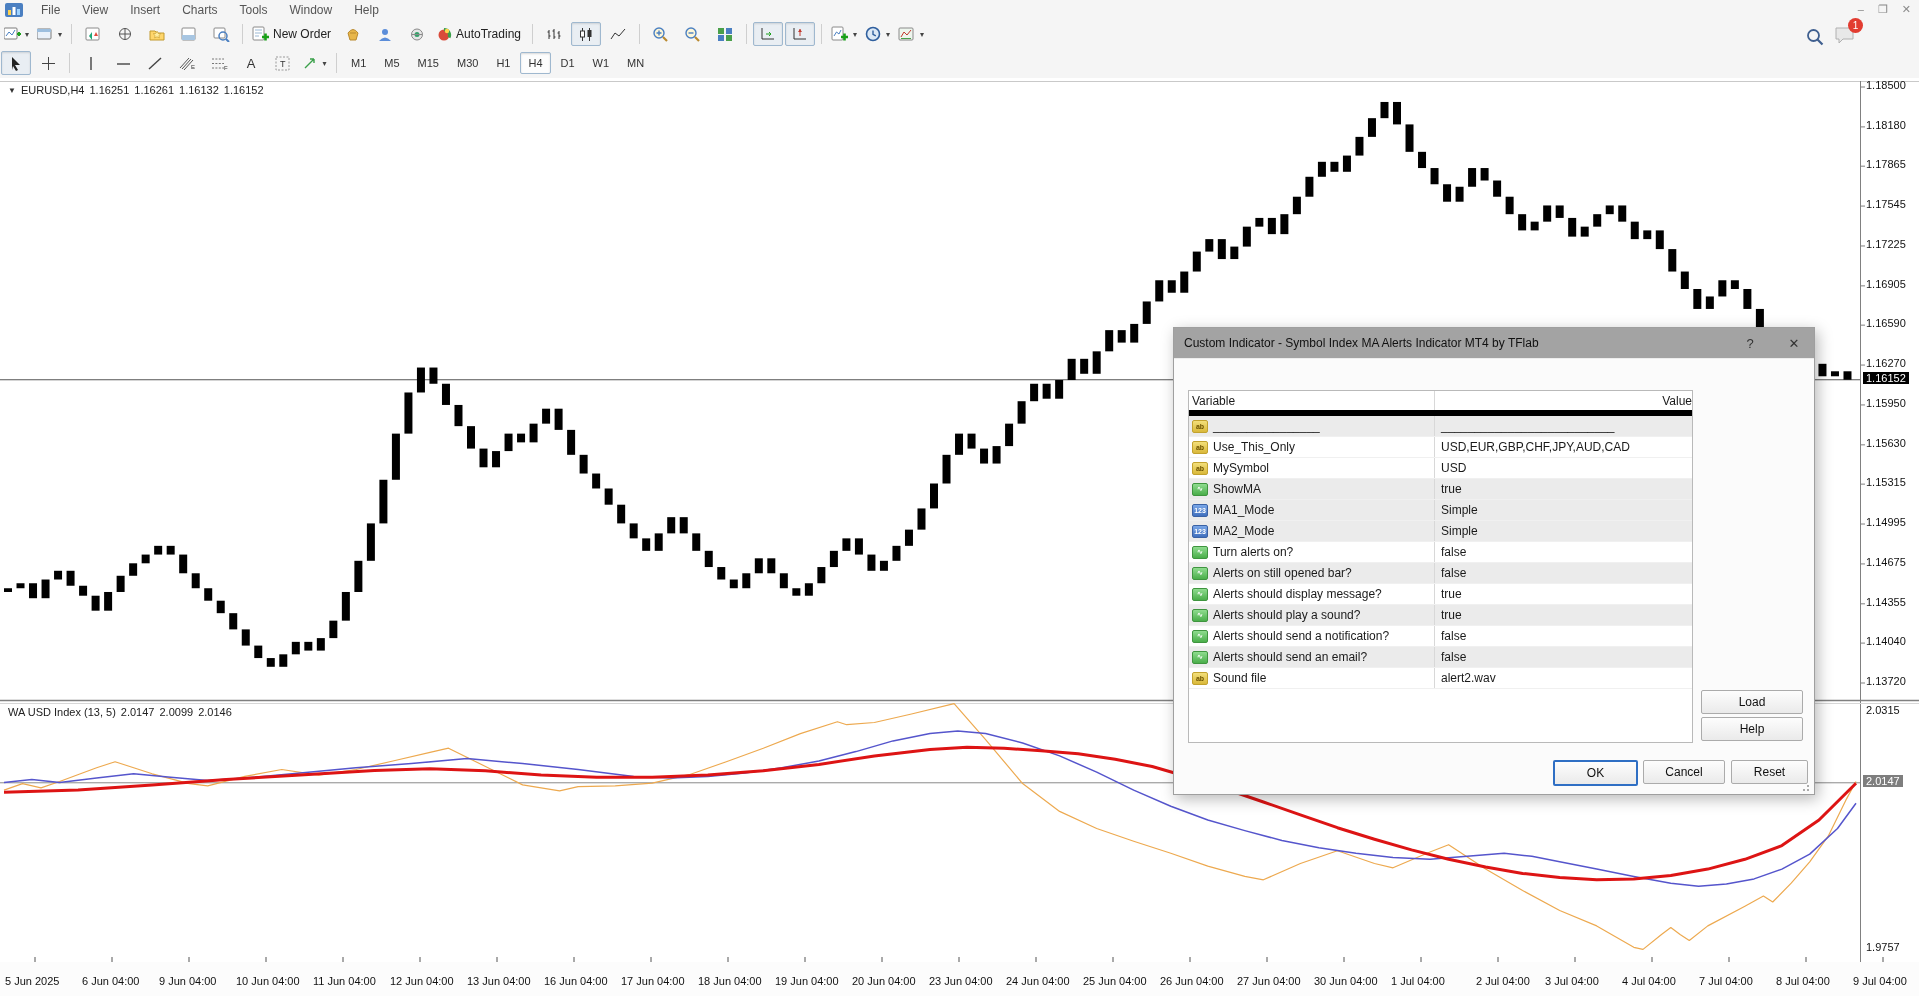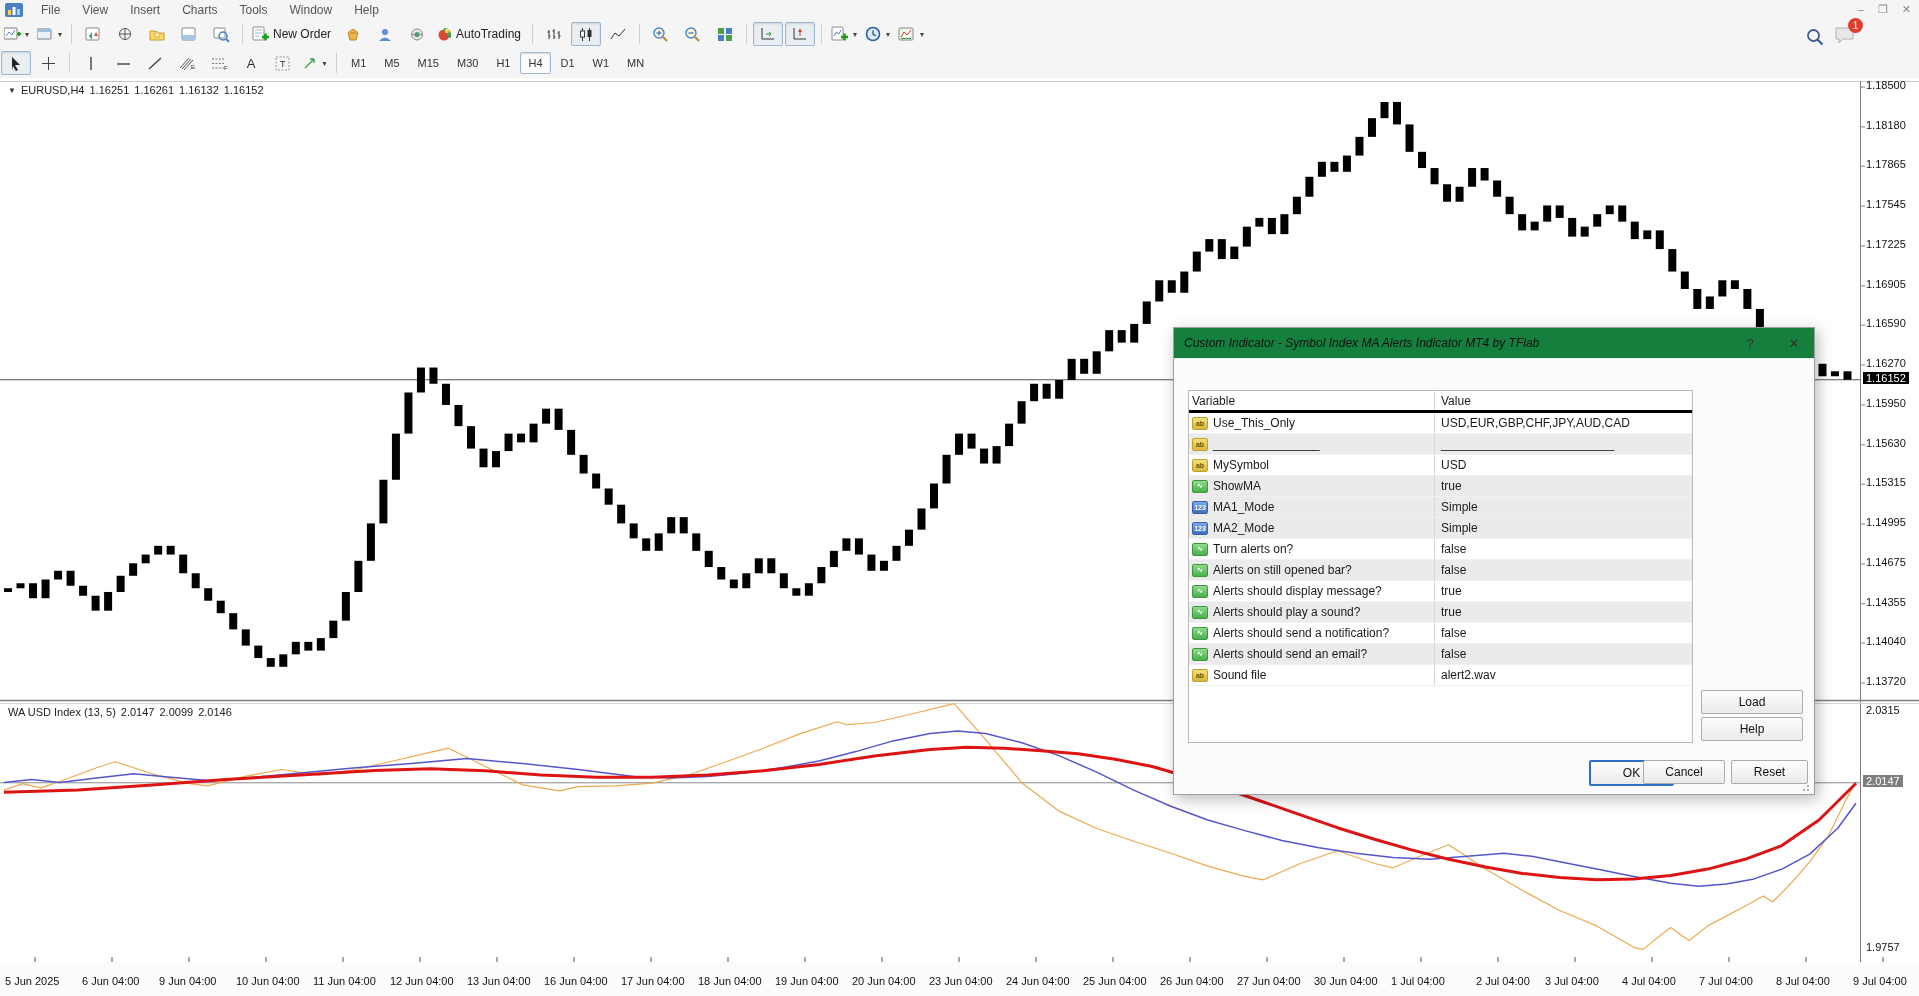--- a/index.html
+++ b/index.html
@@ -39,45 +39,45 @@
   .indicator-header{position:absolute;left:8px;top:706px;font-size:11px;color:#222;display:flex;gap:5px;}
   .axis-label{position:absolute;left:4px;font-size:11px;color:#111;white-space:nowrap;}
   .axis-label.current{background:#000;color:#fff;padding:0 3px;left:1px;}
   .axis-label.current-ind{background:#7e7e7e;color:#fff;padding:0 3px;left:1px;}
   #price-axis{position:absolute;left:1862px;top:78px;width:57px;height:884px;}
   #time-axis{position:absolute;left:0;top:962px;width:1919px;height:34px;background:#fcfcfc;border-bottom:4px solid #d9d9d9;}
   .time-label{position:absolute;top:13px;font-size:11px;color:#111;white-space:nowrap;}
   
   .dialog{position:absolute;left:1173px;top:327px;width:640px;height:466px;background:#fbfbfb;
           border:1px solid #9f9f9f;box-shadow:3px 4px 14px rgba(0,0,0,.28);z-index:50;}
-  .dlg-title{position:absolute;left:0;top:0;width:100%;height:30px;background:#15803d;
-             border-bottom:1px solid #ededed;display:flex;align-items:center;font-style:italic;}
+  .dlg-title{position:absolute;left:0;top:0;width:100%;height:30px;background:#a3a3a3;
+             border-bottom:1px solid #ededed;display:flex;align-items:center;}
   .dlg-title .txt{margin-left:10px;font-size:12px;color:#111;}
   .dlg-btn-sys{position:absolute;top:6px;width:20px;height:18px;display:flex;align-items:center;
                justify-content:center;color:#333;font-size:13px;cursor:default;}
   .tabs{position:absolute;left:8px;top:34px;display:flex;align-items:flex-end;height:24px;}
   .tab{padding:3px 9px 4px 9px;font-size:12px;color:#222;border:1px solid #c8c8c8;border-bottom:none;
        background:#f1f1f1;margin-right:1px;border-radius:2px 2px 0 0;cursor:default;}
   .tab.active{background:#fff;position:relative;top:1px;padding-top:5px;border-color:#b0b0b0;}
   .ptable{position:absolute;left:14px;top:62px;width:503px;height:351px;background:#fff;
           border:1px solid #b9b9b9;overflow:hidden;}
   .prow{display:flex;height:20px;align-items:center;border-bottom:1px solid #f0f0f0;}
-  .prow.head{height:19px;border-bottom:3px solid #000000;}
+  .prow.head{height:19px;border-bottom:6px solid #000000;text-align:right;}
   .prow.alt{background:#ebebeb;}
   .pcell-var{width:246px;display:flex;align-items:center;gap:5px;padding-left:3px;box-sizing:border-box;
              border-right:1px solid #d8d8d8;height:100%;overflow:hidden;}
   .pcell-val{flex:1;padding-left:6px;overflow:hidden;white-space:nowrap;}
   .rowicon{width:16px;height:13px;border-radius:2px;font-size:7px;font-weight:bold;color:#fff;
            display:flex;align-items:center;justify-content:center;flex:0 0 16px;}
   .rowicon.ab{background:linear-gradient(#f3df7a,#d9b83a);color:#6b5200;border:1px solid #c2a22e;box-sizing:border-box;}
   .rowicon.num{background:linear-gradient(#7aa7e8,#3f6fbd);border:1px solid #3a62a5;box-sizing:border-box;}
   .rowicon.bool{background:linear-gradient(#8fdc8f,#4aae4a);border:1px solid #3f953f;box-sizing:border-box;}
   .dlg-btn{position:absolute;height:22px;background:linear-gradient(#fdfdfd,#eaeaea);border:1px solid #ababab;
            border-radius:2px;font-size:12px;color:#111;display:flex;align-items:center;justify-content:center;cursor:default;}
-  .dlg-btn.default{border:2px solid #2f6fc4;margin-left:36px;}
+  .dlg-btn.default{border:2px solid #2f6fc4;}
   .grip{position:absolute;right:3px;bottom:3px;width:9px;height:9px;
         background:radial-gradient(circle at 2px 8px,#aaa 1px,transparent 1.4px),
                    radial-gradient(circle at 6px 8px,#aaa 1px,transparent 1.4px),
                    radial-gradient(circle at 6px 4px,#aaa 1px,transparent 1.4px);}
 </style>
 </head>
 <body>
 
 <div class="app">
 
@@ -779,33 +779,33 @@
     <div class="dlg-title">
       <span class="txt">Custom Indicator - Symbol Index MA Alerts Indicator MT4 by TFlab</span>
     </div>
     <span class="dlg-btn-sys" style="left:566px">?</span>
     <span class="dlg-btn-sys" style="left:610px">✕</span>
     <div class="ptable" id="ptable">
         <div class="prow head">
           <div class="pcell-var">Variable</div>
           <div class="pcell-val">Value</div>
         </div>
+        <div class="prow alt">
+          <div class="pcell-var">
+            <span class="rowicon ab">ab</span>
+            <span>________________</span>
+          </div>
+          <div class="pcell-val">__________________________</div>
+        </div>
         <div class="prow">
           <div class="pcell-var">
             <span class="rowicon ab">ab</span>
             <span>Use_This_Only</span>
           </div>
           <div class="pcell-val">USD,EUR,GBP,CHF,JPY,AUD,CAD</div>
-        </div>
-        <div class="prow alt">
-          <div class="pcell-var">
-            <span class="rowicon ab">ab</span>
-            <span>________________</span>
-          </div>
-          <div class="pcell-val">__________________________</div>
         </div>
         <div class="prow">
           <div class="pcell-var">
             <span class="rowicon ab">ab</span>
             <span>MySymbol</span>
           </div>
           <div class="pcell-val">USD</div>
         </div>
         <div class="prow alt">
           <div class="pcell-var">

